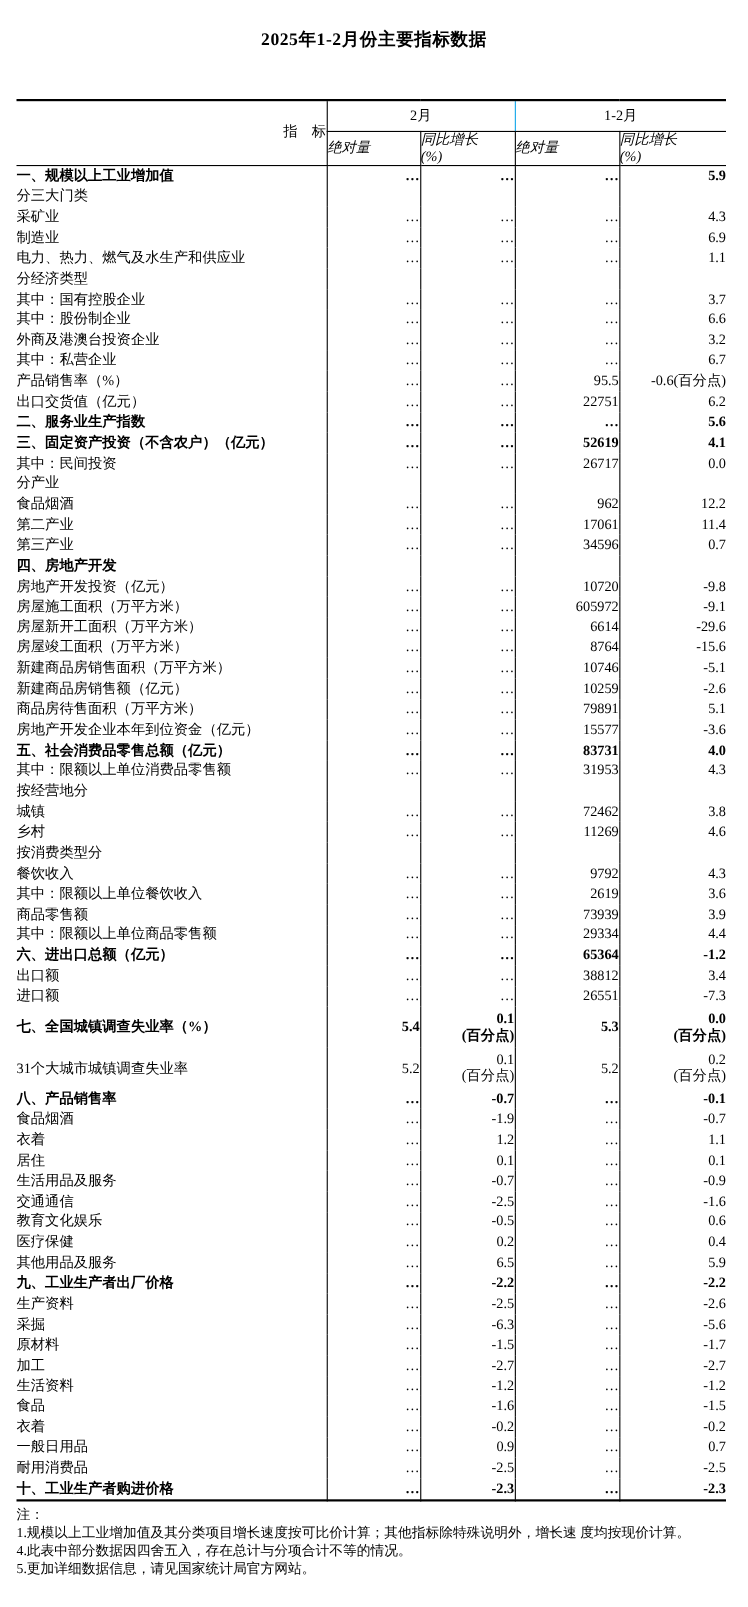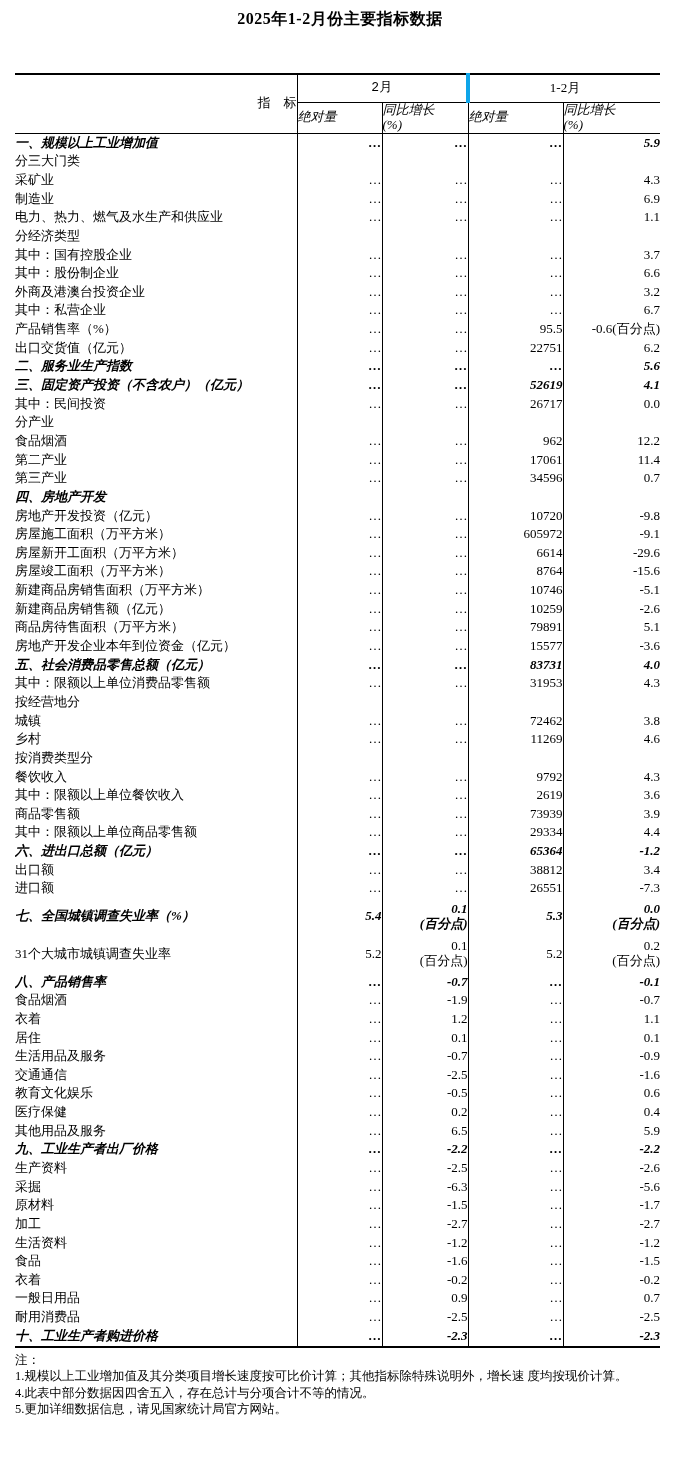--- a/index.html
+++ b/index.html
@@ -5,21 +5,21 @@
   html, body { margin: 0; padding: 0; }
   body {
     width: 680px;
     height: 1461px;
     background: #ffffff;
     color: #000000;
     font-family: "Liberation Serif", "DejaVu Serif", serif;
     position: relative;
   }
   .page-title {
-    padding-top: 9px;
+    padding-top: 26px;
     text-align: center;
     font-size: 16px;
     font-weight: bold;
     letter-spacing: 0.5px;
   }
   table.stats {
     border-collapse: collapse;
     table-layout: fixed;
     width: 645px;
     margin-left: 15px;
@@ -35,36 +35,36 @@
     border-bottom: 1px solid #000;
     text-align: right;
     font-size: 13px;
     height: 55px;
   }
   tr.group-row td.group {
     border-bottom: 1px solid #000;
     text-align: center;
     height: 27px;
   }
-  tr.group-row td.group-feb { border-right: 4px solid #0ea5e9; font-family: Liberation Mono, monospace; }
+  tr.group-row td.group-feb { border-right: 1px solid #0ea5e9; }
   tr.sub-row td {
     border-bottom: 1px solid #000;
     text-align: left;
     white-space: pre-line;
     height: 28px;
     font-style: italic;
   }
   tr.sub-row td.vline { border-right: 1px solid #000; }
   
   tbody td { height: 18.65px; vertical-align: middle; }
   tbody tr.tall td { height: 37.3px; }
   td.label { text-align: left; overflow: hidden; white-space: nowrap; border-right: 1px solid #000; }
   td.num { text-align: right; padding-right: 12px; white-space: pre-line; }
   td.num.vline { border-right: 1px solid #000; }
-  tr.section { font-weight: bold; font-style: italic; }
+  tr.section { font-weight: bold; }
   .ind0 { padding-left: 4px; }
   .ind1 { padding-left: 18px; }
   .ind2 { padding-left: 33px; }
   .ind3 { padding-left: 40px; }
   
   .notes {
     margin-left: 15px;
     margin-top: 4px;
     width: 655px;
     font-size: 12.5px;

